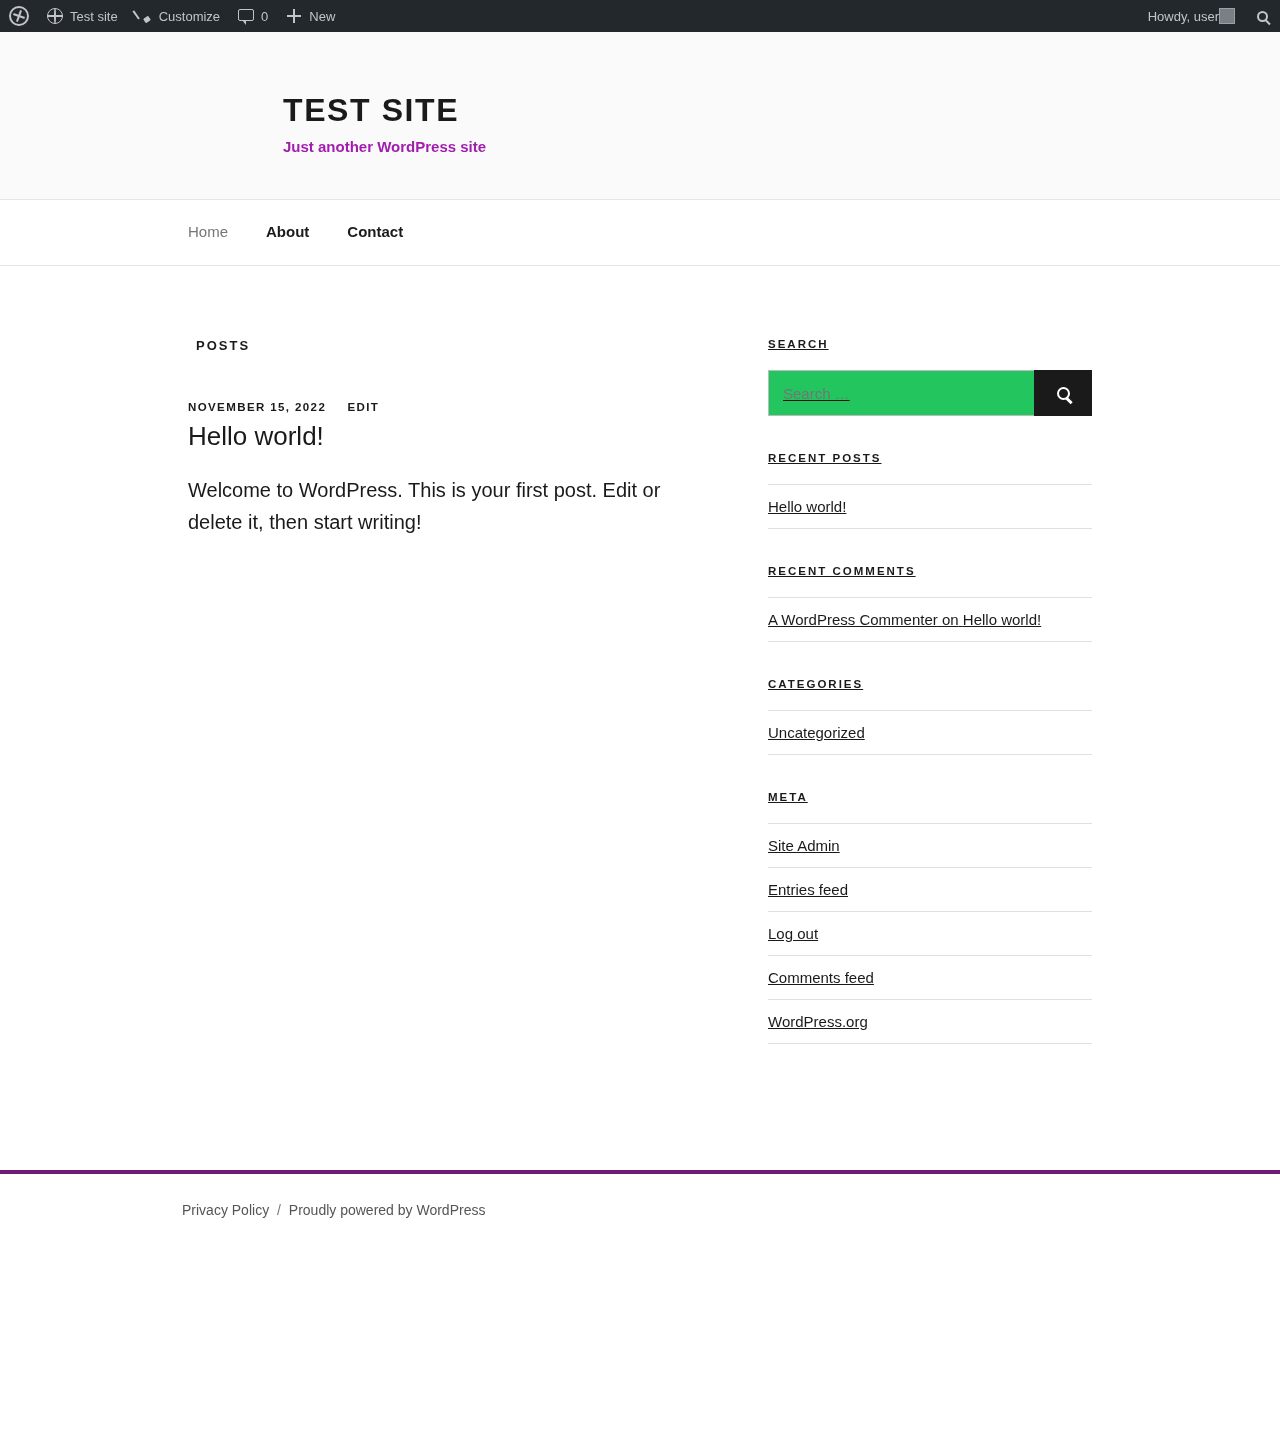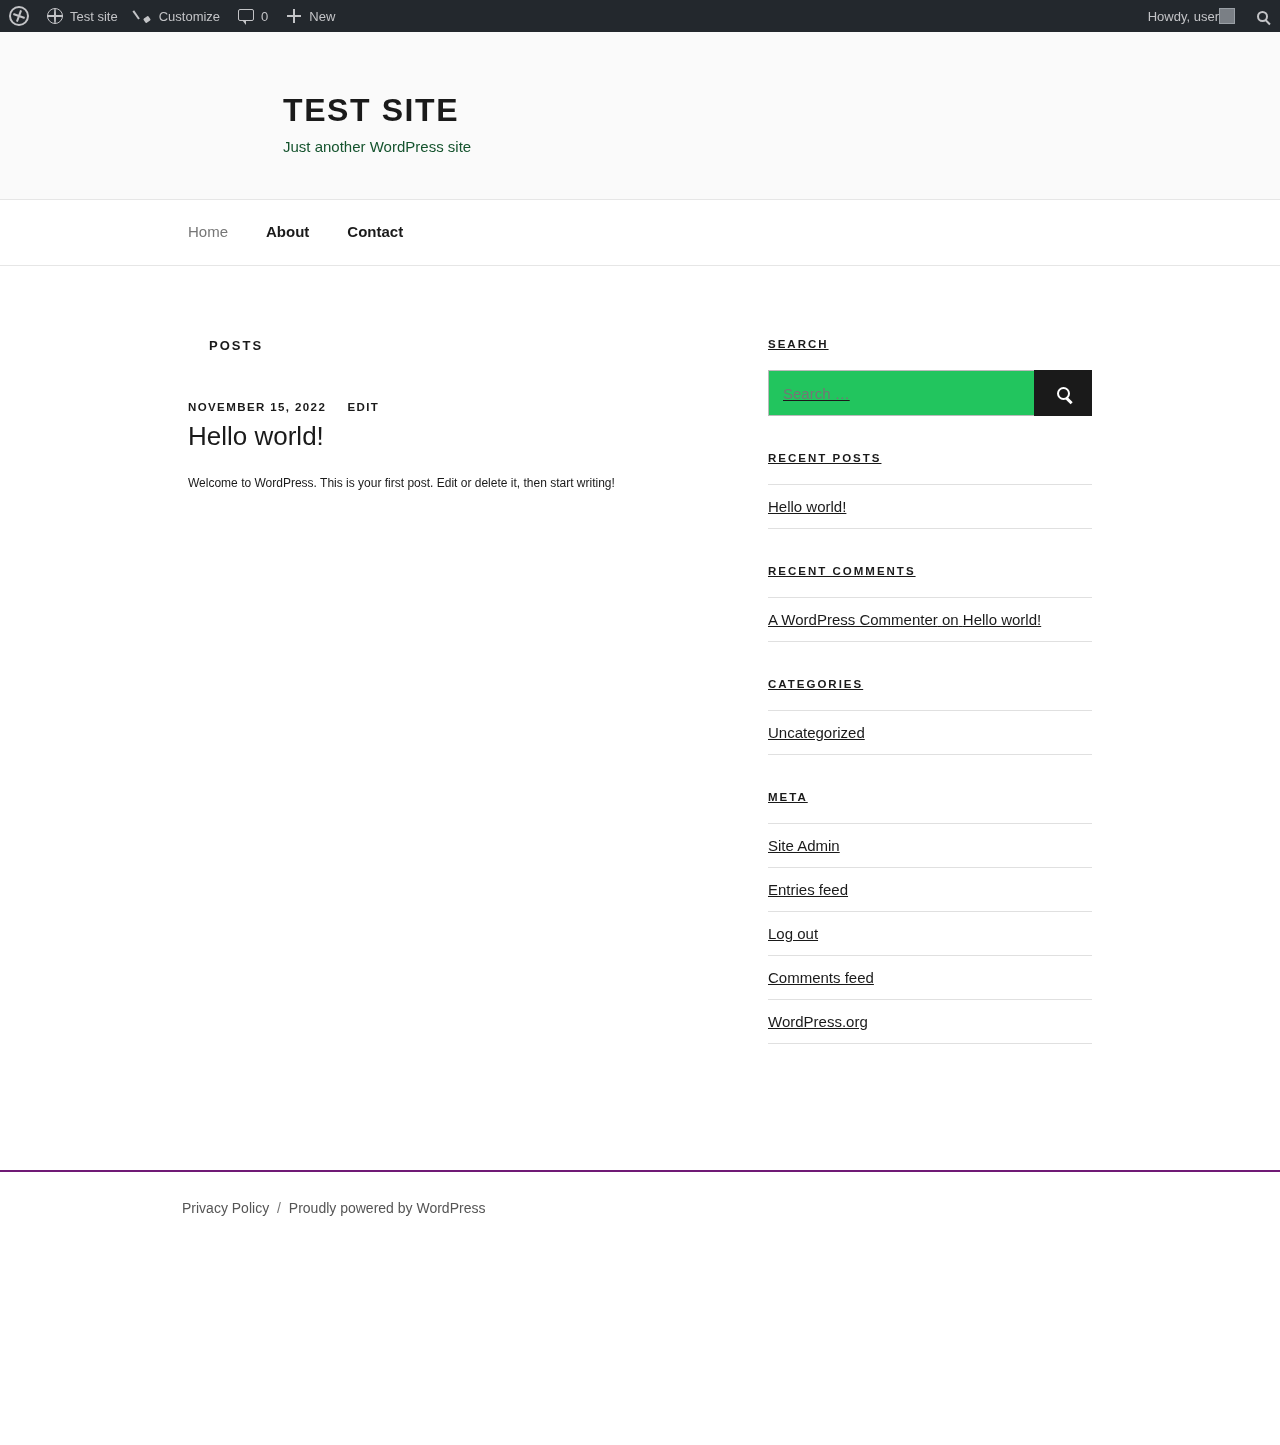--- a/index.html
+++ b/index.html
@@ -192,22 +192,22 @@
     font-size: 32px;
     letter-spacing: 1.6px;
     font-weight: bold;
     text-transform: uppercase;
     color: #1a1a1a;
   }
   h1.site-title a { color: inherit; text-decoration: none; }
   p.site-desc {
     margin: 9px 0 0 0;
     font-size: 15px;
-    color: #14532d;
-    font-weight: normal;
+    color: #a21caf;
+    font-weight: bold;
   }
 
   
   nav.main-nav {
     background: #fff;
     border-bottom: 1px solid #e6e6e6;
     height: 66px;
   }
   nav.main-nav ul {
     list-style: none;
@@ -240,21 +240,21 @@
     padding-left: 188px;
     gap: 0;
   }
   .primary { width: 580px; }
   .secondary { width: 324px; margin-left: 0; text-decoration: underline; }
 
   h2.posts-label {
     font-size: 13px;
     letter-spacing: 2px;
     text-transform: uppercase;
-    margin: 0 0 48px 13px;
+    margin: 0 0 48px 0;
     font-weight: bold;
     padding-left: 8px;
   }
   .entry-meta {
     font-size: 11.5px;
     letter-spacing: 1.4px;
     text-transform: uppercase;
     font-weight: bold;
     margin-bottom: 8px;
   }
@@ -262,21 +262,21 @@
   .entry-meta .sep { display: inline-block; width: 12px; }
   h2.entry-title {
     margin: 0 0 22px 0;
     font-size: 26px;
     font-weight: normal;
     line-height: 1.2;
   }
   h2.entry-title a { color: #1a1a1a; text-decoration: none; }
   .entry-content p {
     margin: 0;
-    font-size: 12px;
+    font-size: 20px;
     line-height: 1.6;
     color: #1a1a1a;
     max-width: 520px;
   }
 
   
   .widget { margin-bottom: 36px; }
   .widget-title {
     font-size: 11.5px;
     letter-spacing: 2px;
@@ -337,21 +337,21 @@
     color: #1a1a1a;
   }
   ul.widget-list li a {
     color: #1a1a1a;
     text-decoration: none;
   }
   .comment-row .on { color: #1a1a1a; }
 
   
   footer.site-footer {
-    border-top: 2px solid #701a75;
+    border-top: 4px solid #701a75;
     padding: 28px 0 40px 0;
   }
   .footer-inner {
     padding-left: 182px;
     font-size: 14px;
     color: #555;
   }
   .footer-inner a { color: #555; text-decoration: none; }
   .footer-inner .slash { padding: 0 4px; color: #777; }
 </style>

